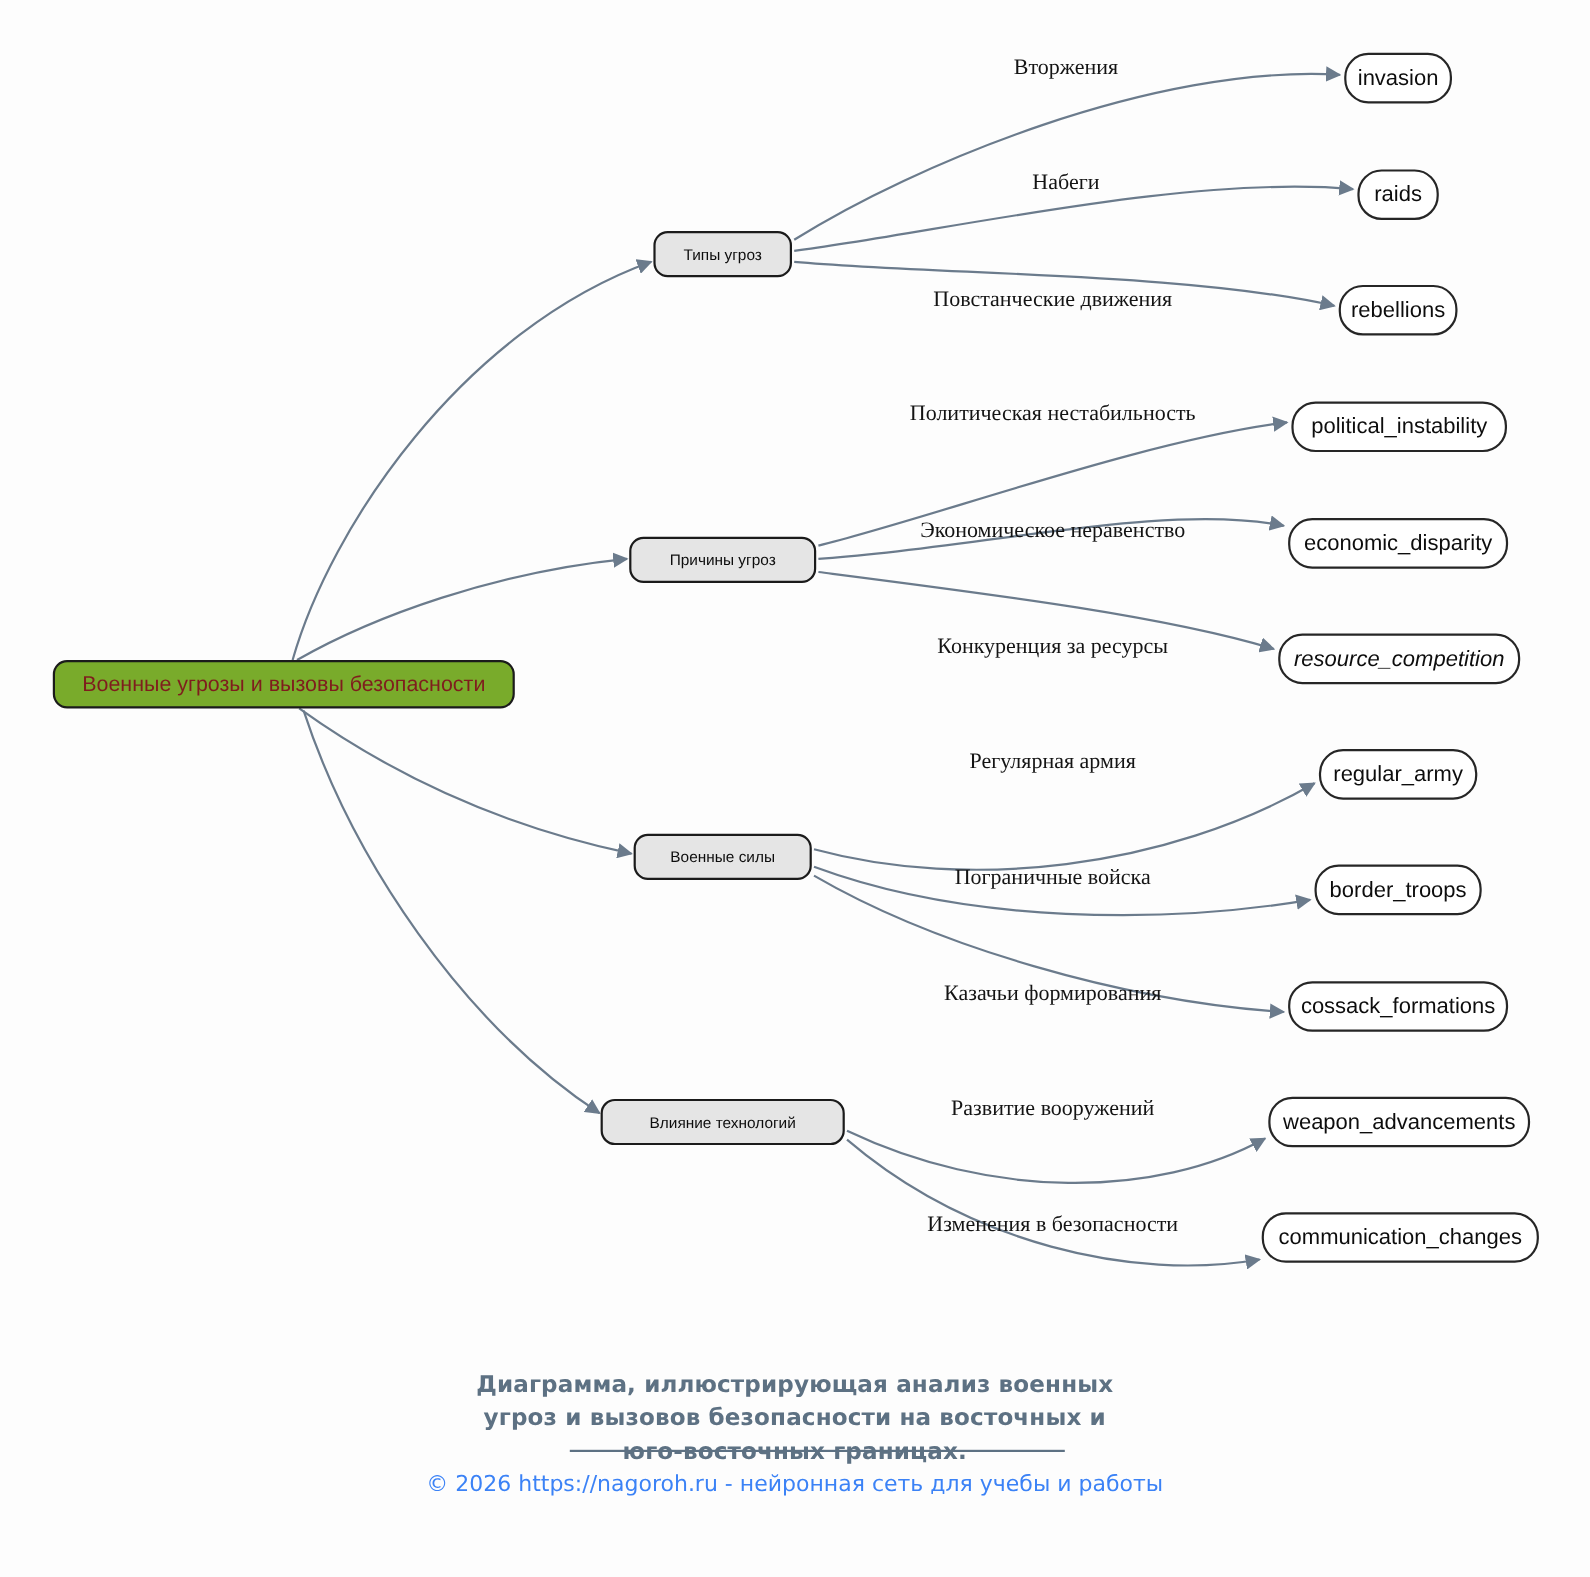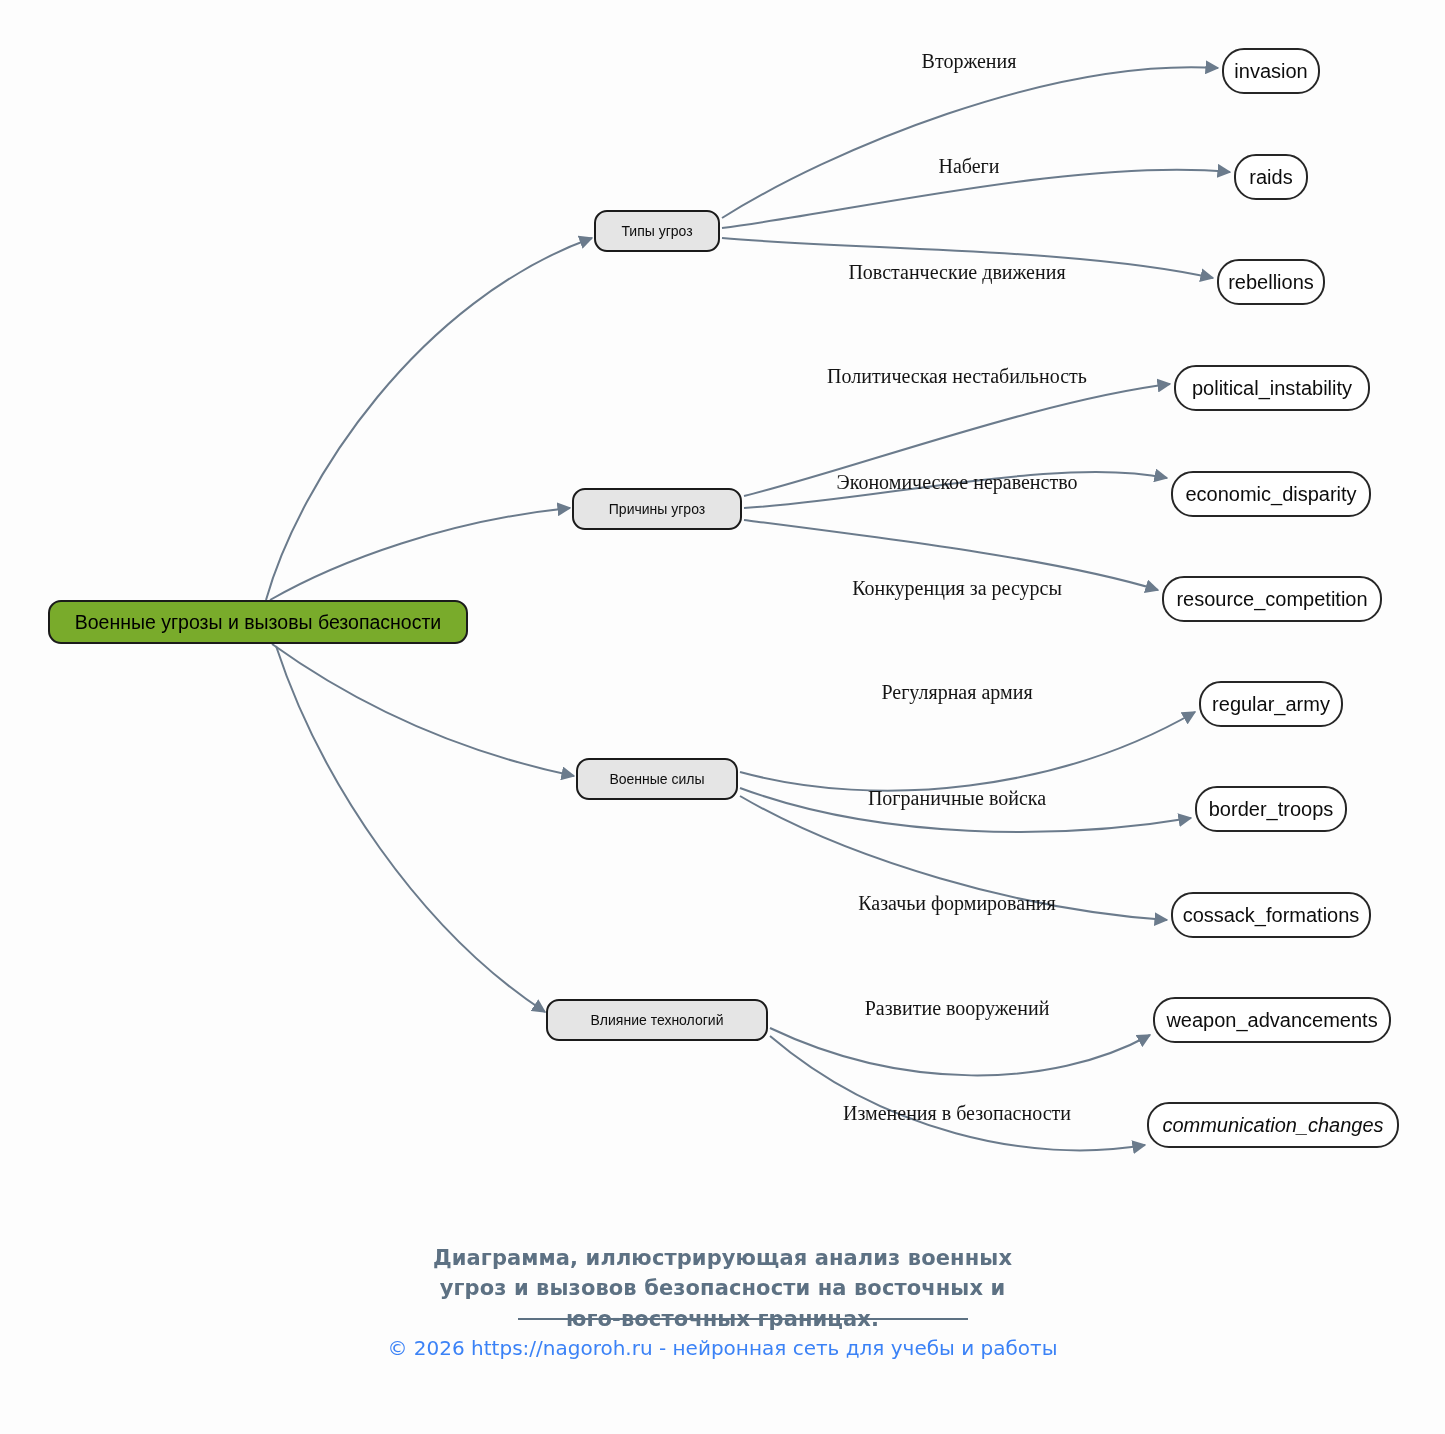--- a/index.html
+++ b/index.html
@@ -29,21 +29,21 @@
     display: flex;
     align-items: center;
     justify-content: center;
     white-space: nowrap;
     font-family: "Liberation Sans", sans-serif;
   }
   .node-root {
     background: #79ab2b;
     border: 2px solid #1b1b1b;
     border-radius: 13px;
-    color: #000000;
+    color: #7f1d1d;
     font-size: 19.5px;
     padding: 0 16px;
   }
   .node-branch {
     background: #e5e5e5;
     border: 2px solid #1b1b1b;
     border-radius: 13px;
     color: #0d0d0d;
     font-size: 14px;
     padding: 0 16px;
@@ -154,21 +154,21 @@
 
   <div class="node node-branch" style="left:572px; top:488px; width:170px; height:42px;">
     <span>Причины угроз</span>
   </div>
   <div class="node node-leaf" style="left:1174px; top:365px; width:196px; height:46px;">
     <span>political_instability</span>
   </div>
   <div class="node node-leaf" style="left:1171px; top:471px; width:200px; height:46px;">
     <span>economic_disparity</span>
   </div>
-  <div class="node node-leaf" style="left:1162px; top:576px; width:220px; height:46px;">
+  <div class="node node-leaf" style="left:1162px; top:576px; width:220px; height:46px;font-style:italic;">
     <span>resource_competition</span>
   </div>
   <div class="edge-label" style="left:957px; top:365px;">Политическая нестабильность</div>
   <div class="edge-label" style="left:957px; top:471px;">Экономическое неравенство</div>
   <div class="edge-label" style="left:957px; top:577px;">Конкуренция за ресурсы</div>
 
   <div class="node node-branch" style="left:576px; top:758px; width:162px; height:42px;">
     <span>Военные силы</span>
   </div>
   <div class="node node-leaf" style="left:1199px; top:681px; width:144px; height:46px;">
@@ -183,21 +183,21 @@
   <div class="edge-label" style="left:957px; top:681px;">Регулярная армия</div>
   <div class="edge-label" style="left:957px; top:787px;">Пограничные войска</div>
   <div class="edge-label" style="left:957px; top:892px;">Казачьи формирования</div>
 
   <div class="node node-branch" style="left:546px; top:999px; width:222px; height:42px;">
     <span>Влияние технологий</span>
   </div>
   <div class="node node-leaf" style="left:1153px; top:997px; width:238px; height:46px;">
     <span>weapon_advancements</span>
   </div>
-  <div class="node node-leaf" style="left:1147px; top:1102px; width:252px; height:46px;font-style:italic;">
+  <div class="node node-leaf" style="left:1147px; top:1102px; width:252px; height:46px;">
     <span>communication_changes</span>
   </div>
   <div class="edge-label" style="left:957px; top:997px;">Развитие вооружений</div>
   <div class="edge-label" style="left:957px; top:1102px;">Изменения в безопасности</div>
 
   <div id="caption">
     <div>Диаграмма, иллюстрирующая анализ военных</div>
     <div>угроз и вызовов безопасности на восточных и</div>
     <div>юго-восточных границах.</div>
   </div>

